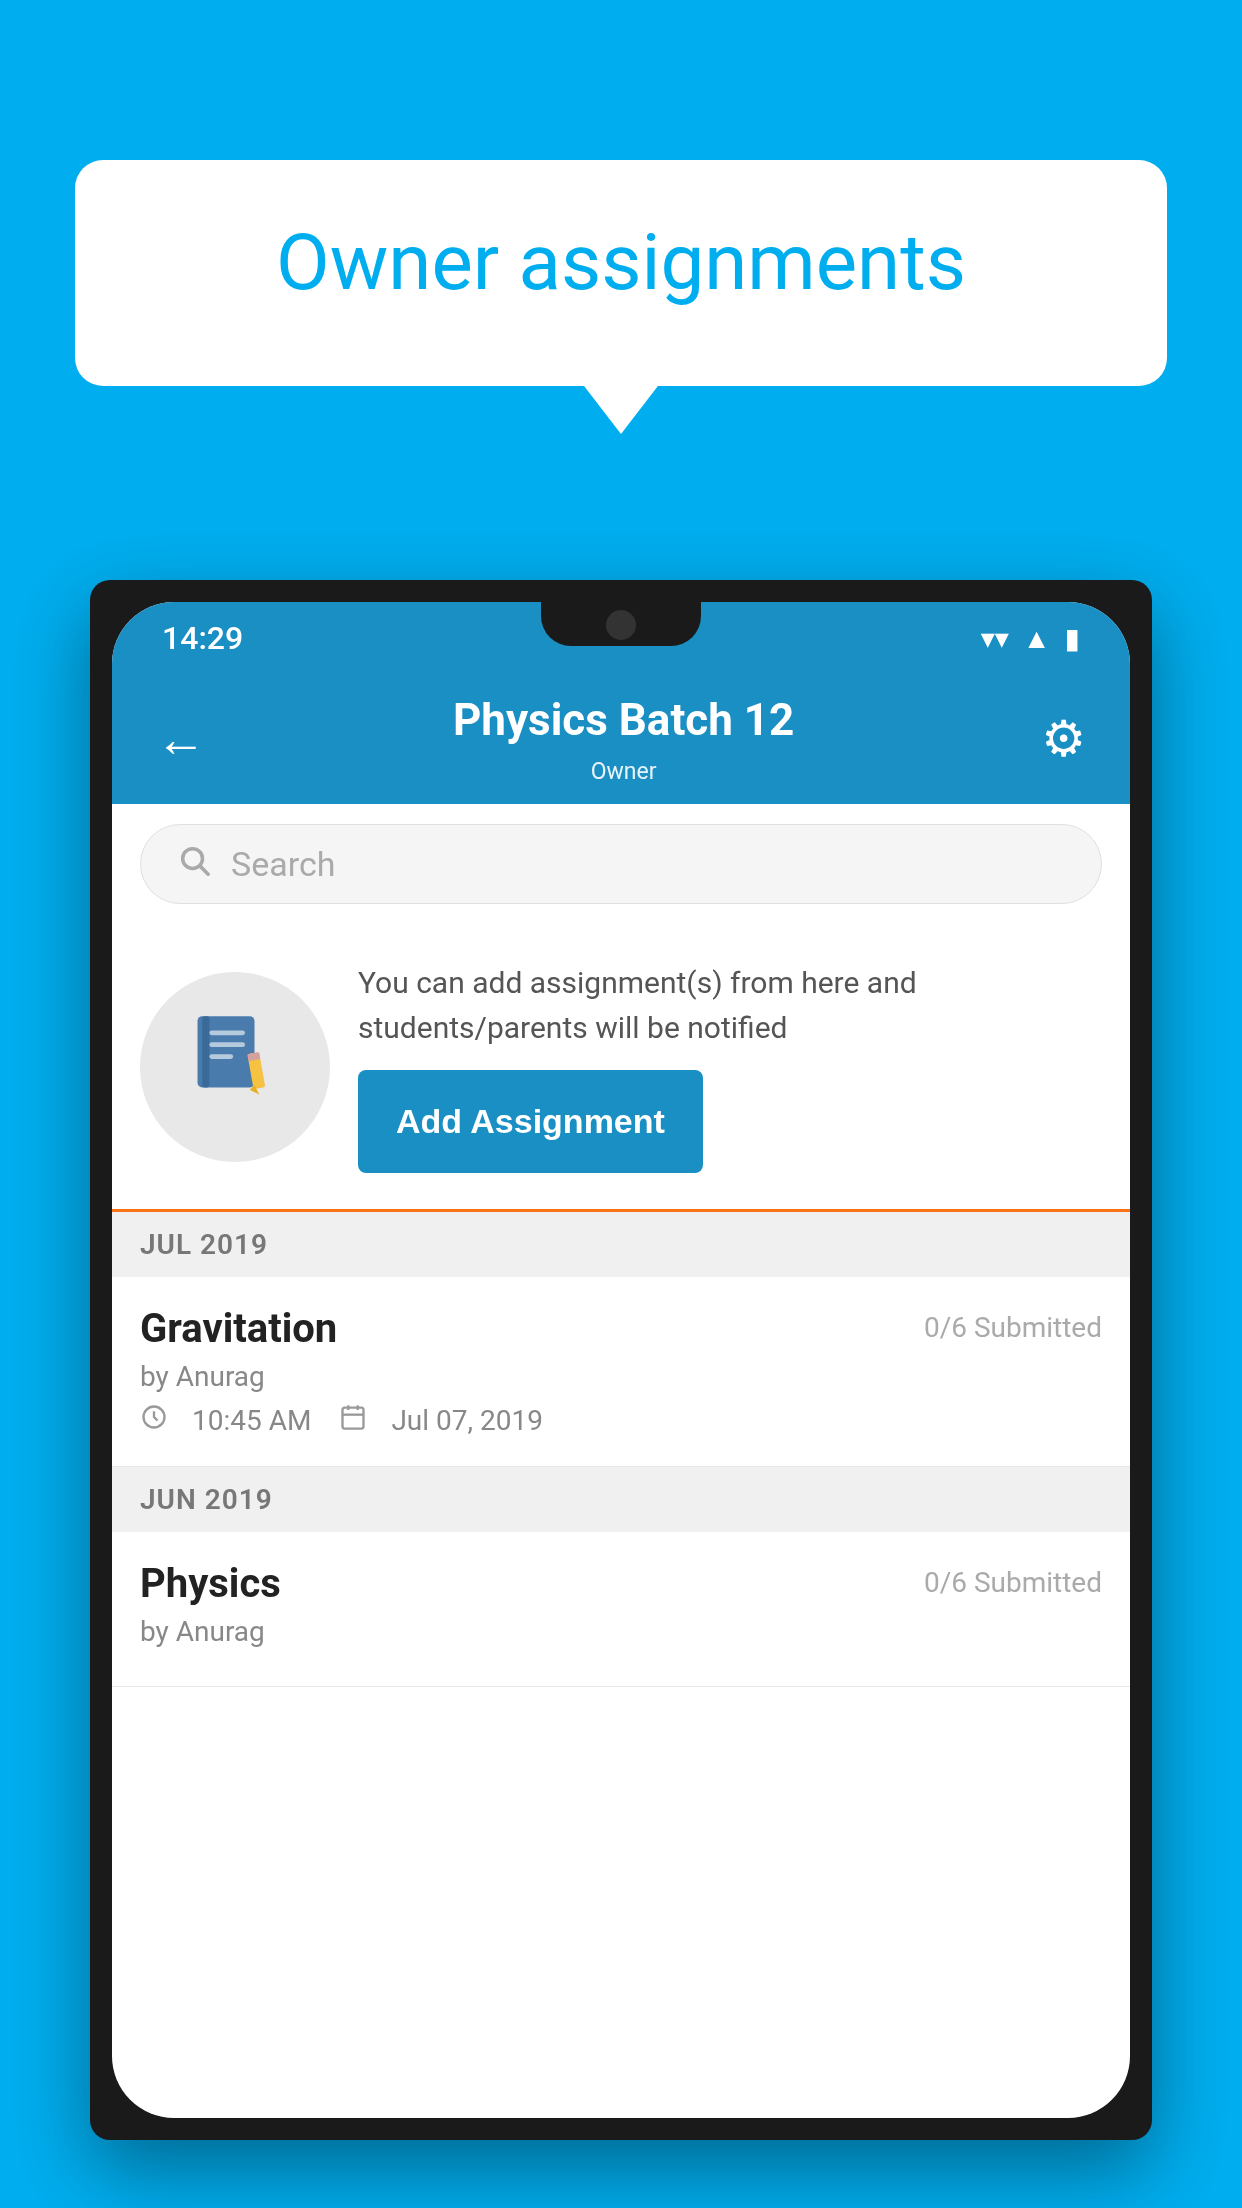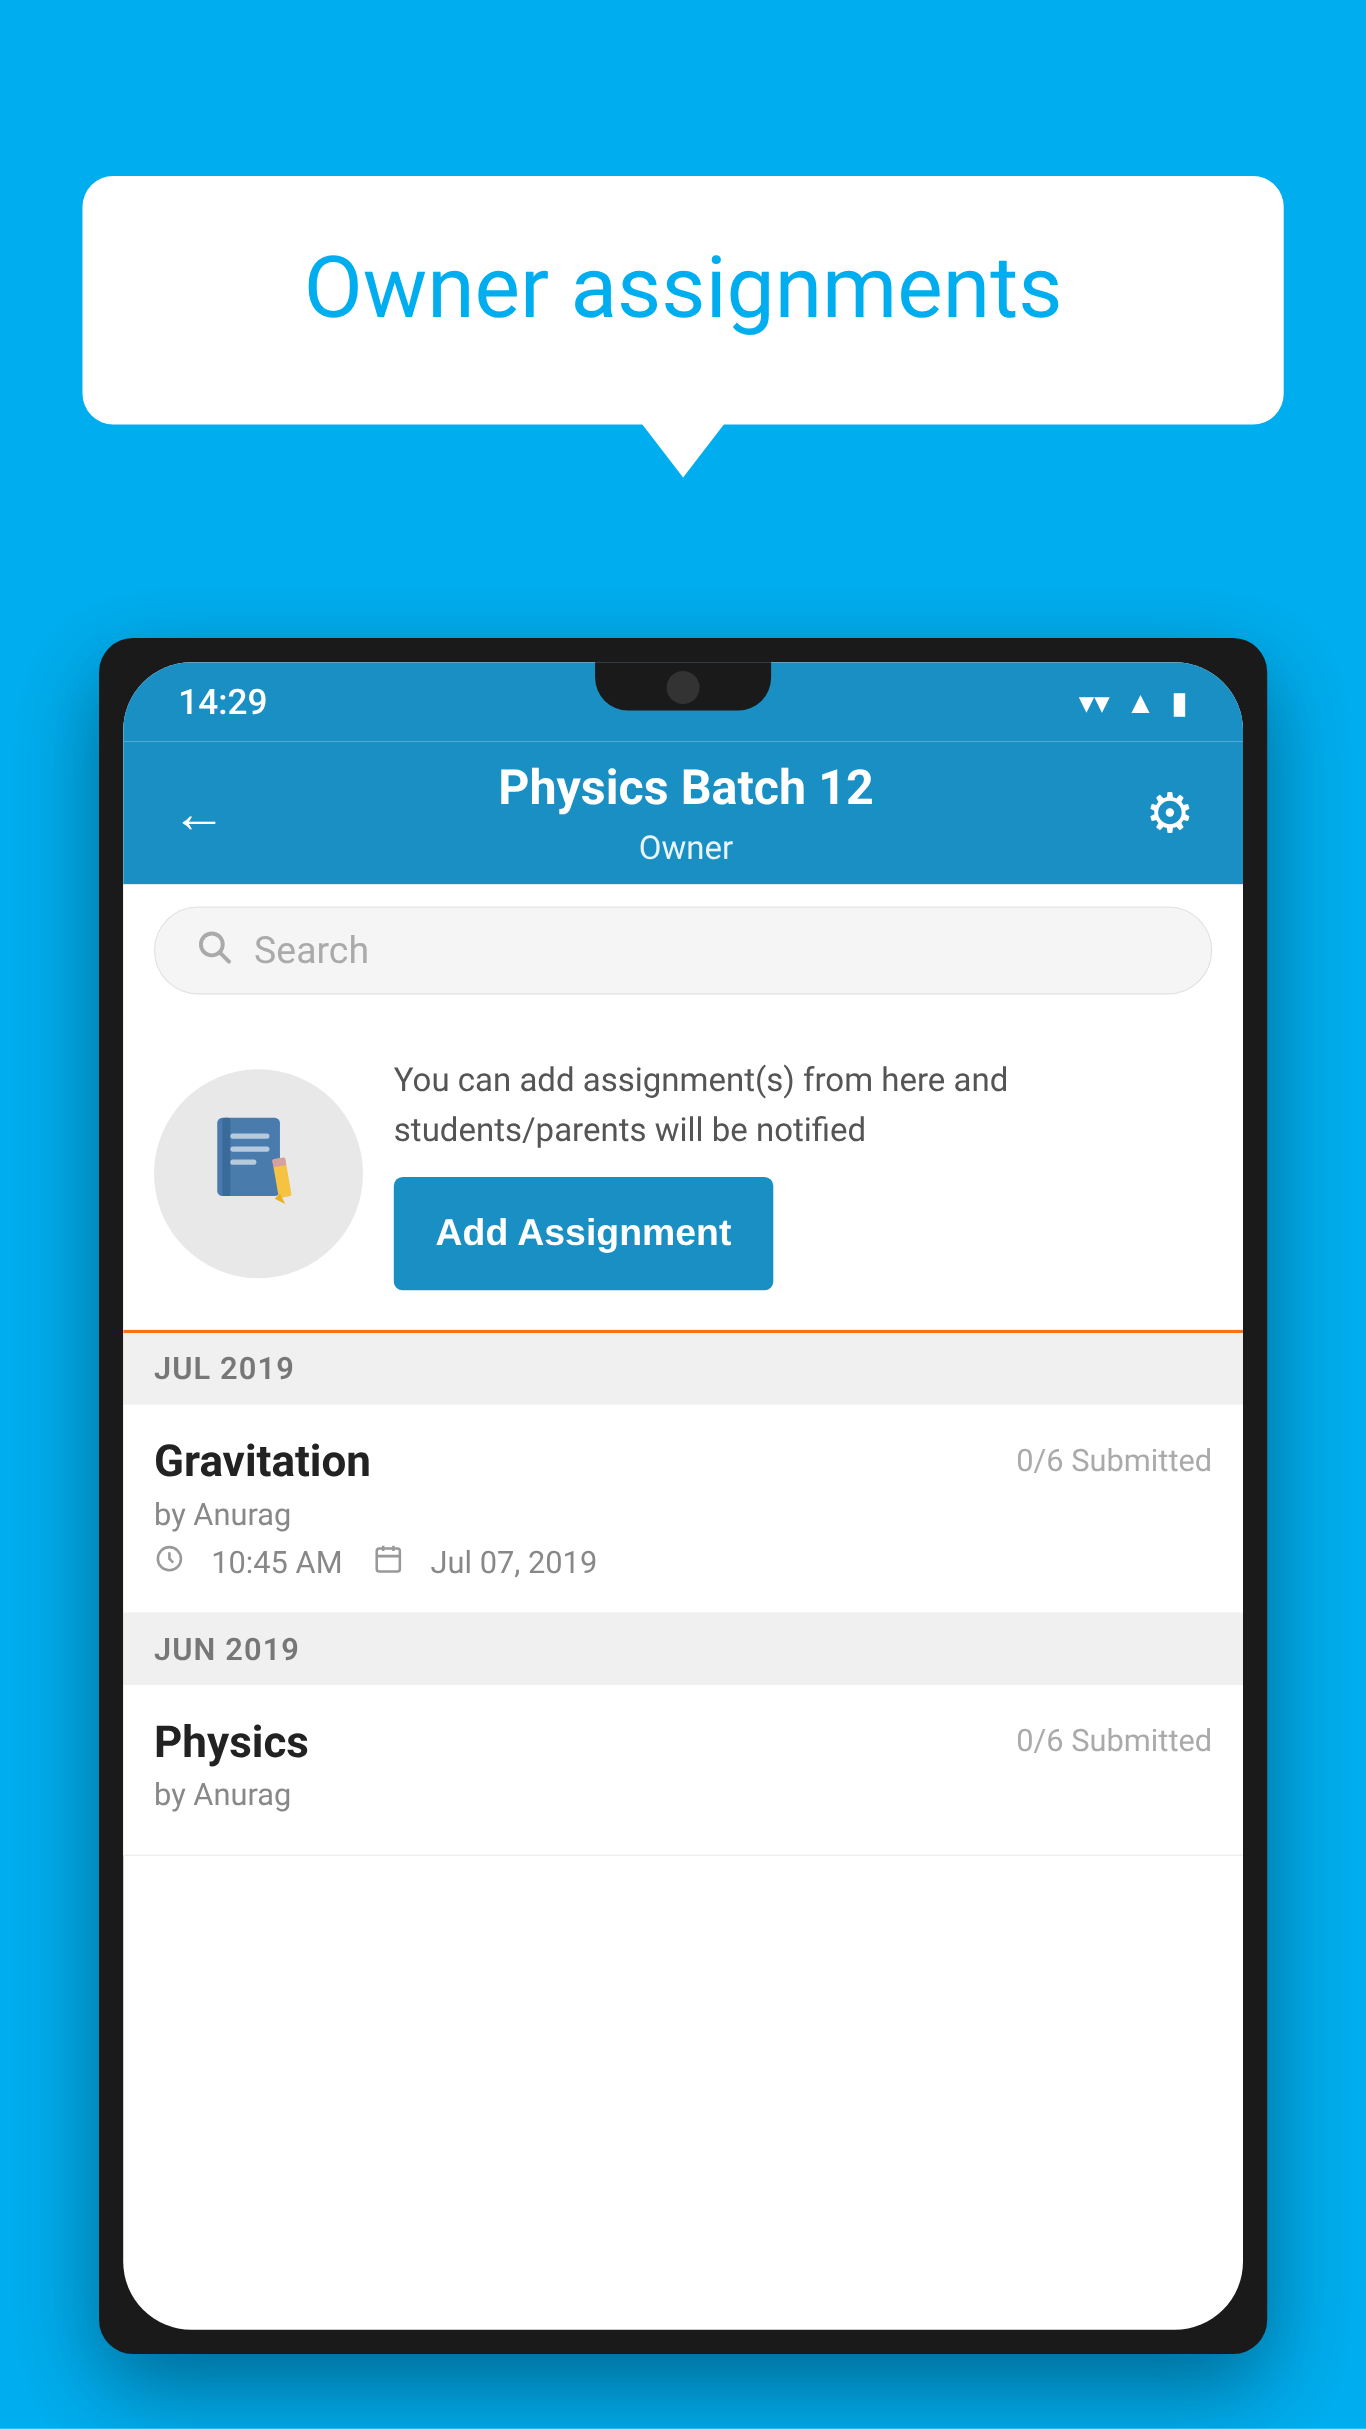--- a/index.html
+++ b/index.html
@@ -58,21 +58,21 @@
     
     .phone-wrapper {
       position: absolute;
       top: 580px;
       left: 90px;
       right: 90px;
       bottom: 0;
     }
     .phone-outer {
       background: #1a1a1a;
-      border-radius: 31px;
+      border-radius: 20px;
       padding: 22px;
       width: 100%;
       height: 1560px;
       position: relative;
       box-shadow: 0 30px 80px rgba(0,0,0,0.4);
     }
     
     .phone-notch {
       position: absolute;
       top: 22px;
@@ -141,21 +141,21 @@
       text-align: center;
       flex: 1;
     }
     .app-bar-title {
       color: white;
       font-size: 44px;
       font-weight: 700;
     }
     .app-bar-subtitle {
       color: rgba(255,255,255,0.9);
-      font-size: 30px;
+      font-size: 23px;
       margin-top: 12px;
     }
     .app-bar-icon {
       color: white;
       font-size: 50px;
       cursor: pointer;
     }
 
     
     .tabs-row {

